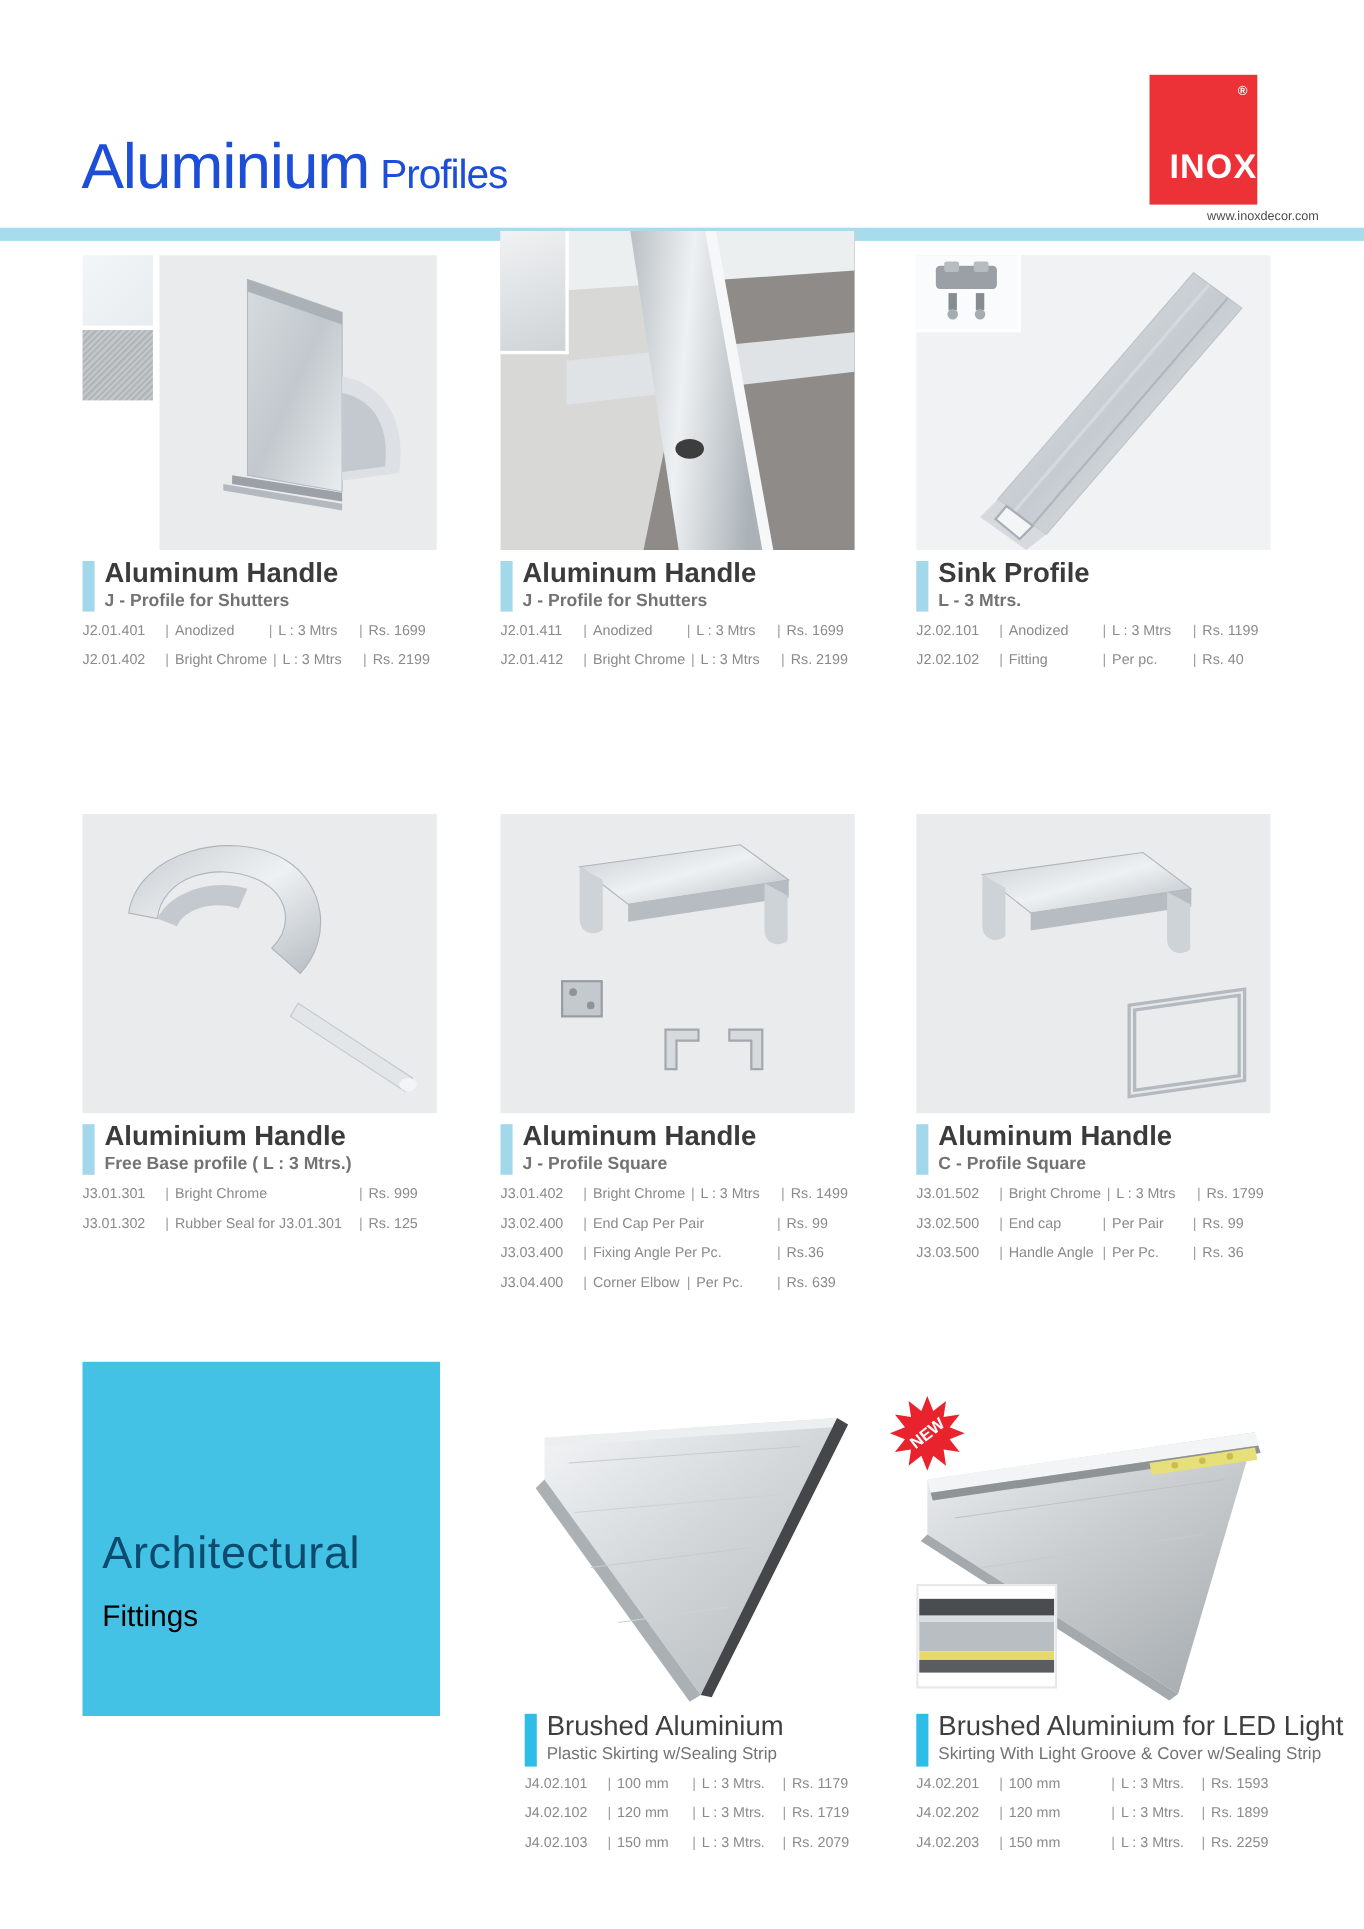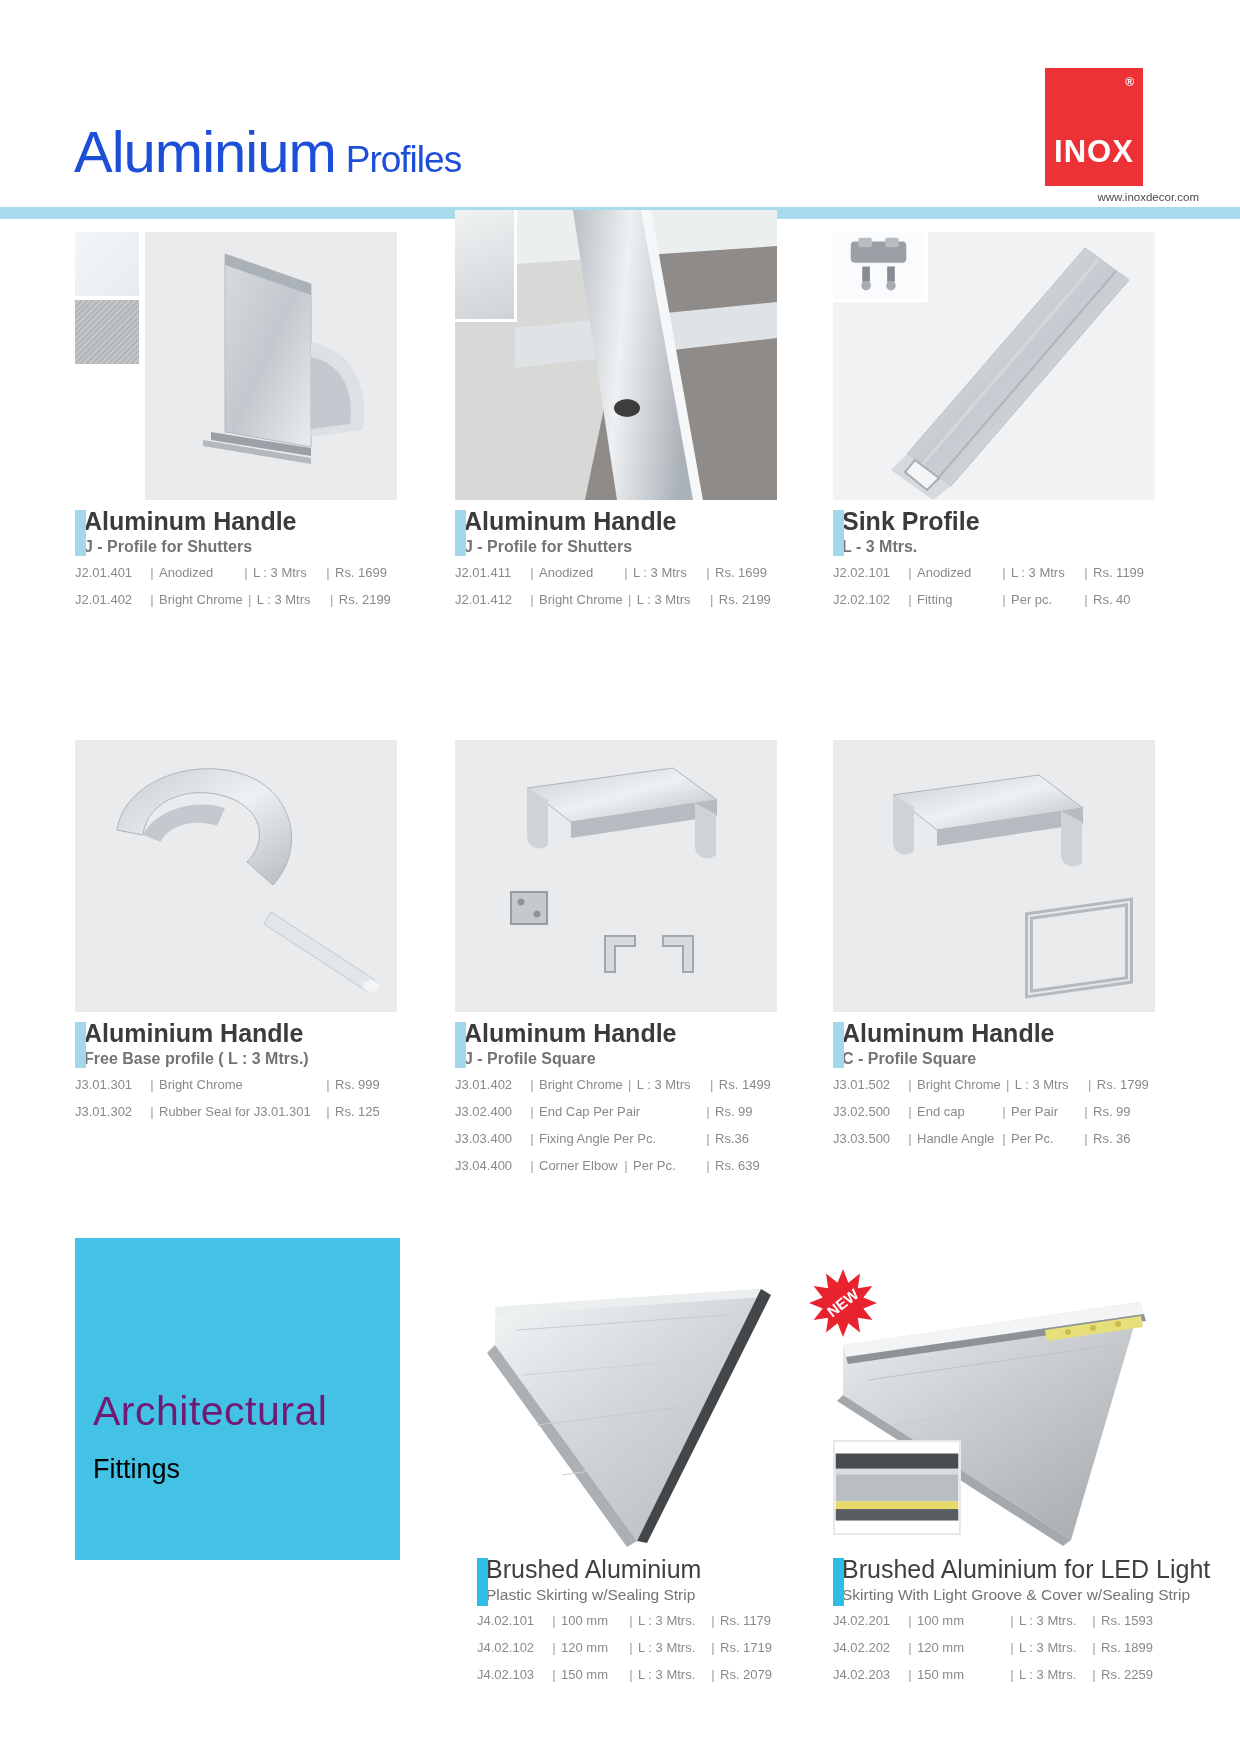--- a/index.html
+++ b/index.html
@@ -6,21 +6,21 @@
   html,body { background:#ffffff; }
   body { font-family:"Liberation Sans", sans-serif; }
   .page { position:relative; width:1240px; height:1754px; background:#fff; overflow:hidden; }
 
   
   .hdr-title { position:absolute; left:74px; top:118px; font-weight:200; color:#1d4ed8; letter-spacing:-1px; }
   .hdr-title .t-main { font-size:58px; }
   .hdr-title .t-sub  { font-size:37px; margin-left:10px; }
   .logo { position:absolute; left:1045px; top:68px; width:98px; height:118px; background:#ec3237; }
   .logo-reg  { position:absolute; top:7px; right:9px; color:#fff; font-size:12px; font-weight:bold; }
-  .logo-text { position:absolute; left:0; right:0; bottom:16px; text-align:center; color:#fff; font-weight:bold; font-size:31px; letter-spacing:1px; }
+  .logo-text { position:absolute; left:0; right:0; bottom:16px; text-align:right; color:#fff; font-weight:bold; font-size:31px; letter-spacing:1px; }
   .logo-url  { position:absolute; top:191px; left:1091px; width:108px; text-align:right; font-size:11.5px; color:#4c4c4c; }
   .cyan-bar { position:absolute; left:0; top:207px; width:1240px; height:12px; background:#a6dcec; }
 
   
   .card { position:absolute; width:322px; }
   #r1c1 { left:75px;  top:232px; }
   #r1c2 { left:455px; top:210px; }
   #r1c3 { left:833px; top:232px; }
   #r2c1 { left:75px;  top:740px; }
   #r2c2 { left:455px; top:740px; }
@@ -43,38 +43,38 @@
   .sw2 { top:68px; background:repeating-linear-gradient(135deg,#b2b6b8 0 2px,#c3c7c9 2px 4px); }
 
   .inset { position:absolute; background:#eef0f1; }
   .inset-r1c2 { left:0; top:0; width:62px; height:112px; background:linear-gradient(160deg,#f0f2f3,#cfd3d6); border-right:3px solid #fff; border-bottom:3px solid #fff; }
   .inset-r1c3 { left:0; top:0; width:95px; height:70px; background:#fafbfc; border-right:3px solid #fff; border-bottom:3px solid #fff; }
   .inset-r3c3 { left:0; top:140px; width:128px; height:95px; background:#fff; border:2px solid #e8e8e8; }
   .inset svg { width:100%; height:100%; display:block; }
 
   
   .pinfo { margin-top:6px; }
-  .phead { position:relative; padding-left:9px; }
+  .phead { position:relative; padding-left:20px; }
   .phead .bar { position:absolute; left:0; top:4px; width:11px; height:46px; background:#a3d8ea; }
   .card.bright .phead .bar { background:#2ebde6; height:48px; }
   .ptitle { font-size:25px; font-weight:bold; color:#3b3b3b; line-height:30px; white-space:nowrap; }
   .psub   { font-size:16px; font-weight:bold; color:#737373; line-height:21px; white-space:nowrap; }
   .card.bright .ptitle { font-weight:normal; color:#3f3f3f; }
   .card.bright .psub   { font-weight:normal; font-size:15.5px; }
   .plist { margin-top:8px; }
   .prow { display:flex; height:27px; font-size:13px; color:#8a8a8a; white-space:nowrap; }
   .c-code  { width:70px; flex:none; }
   .c-sep   { width:14px; flex:none; text-align:center; color:#9d9d9d; }
   .c-desc  { flex:1 1 0; overflow:visible; }
   .c-spec  { width:68px; flex:none; }
   .c-price { width:62px; flex:none; }
 
   
   .promo { position:absolute; left:75px; top:1238px; width:325px; height:322px; background:#44c2e5; }
-  .promo-line1 { position:absolute; left:18px; top:150px; color:#701a75; font-weight:300; font-size:41px; letter-spacing:0.5px; }
+  .promo-line1 { position:absolute; left:18px; top:150px; color:#0c4a6e; font-weight:300; font-size:41px; letter-spacing:0.5px; }
   .promo-line2 { position:absolute; left:18px; top:216px; color:#000000; font-weight:300; font-size:27px; }
 
   
   .badge-new { position:absolute; left:-26px; top:-33px; width:72px; height:72px; }
 </style>
 </head>
 <body>
 
 <div class="page">
 

